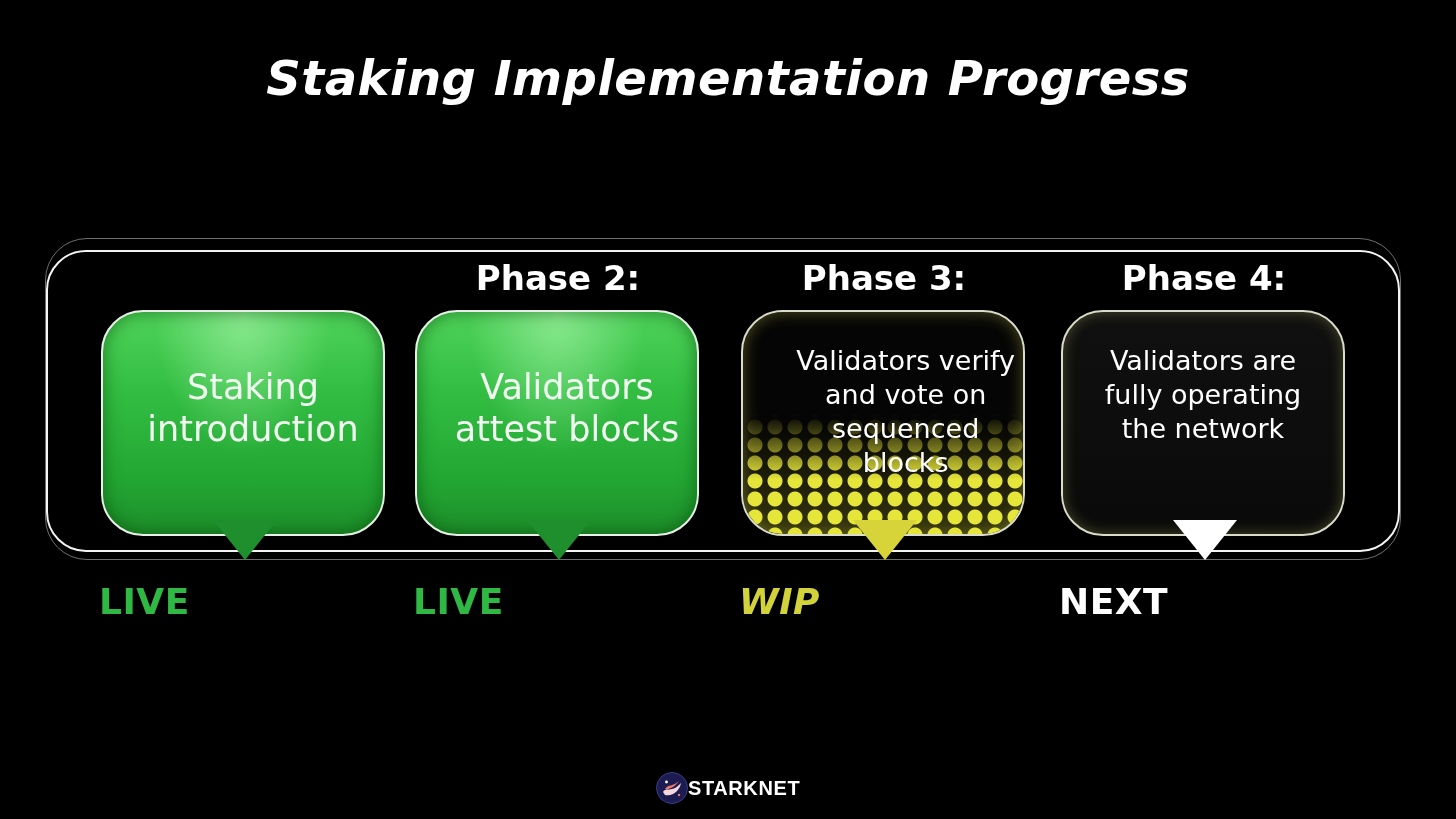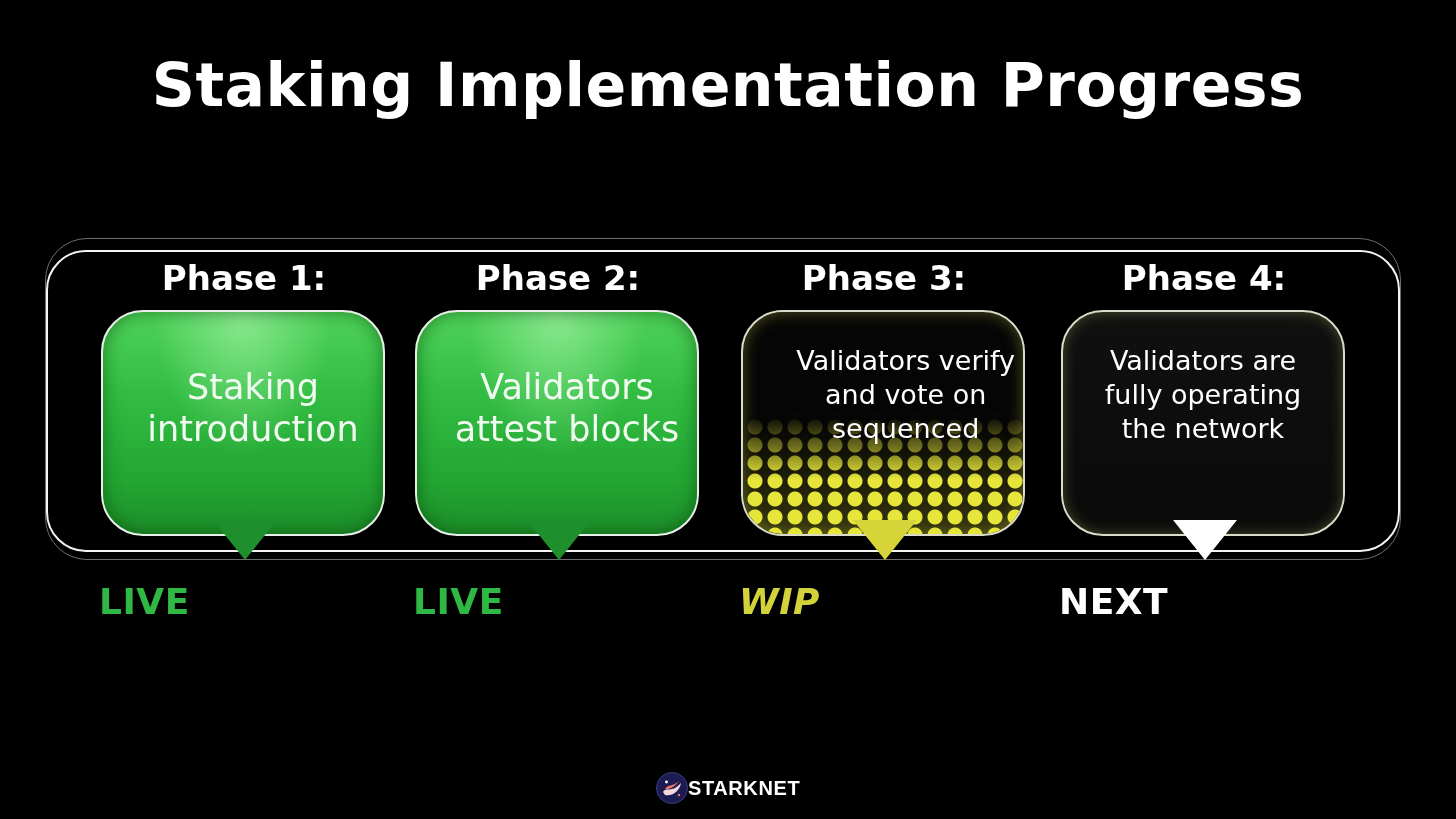--- a/index.html
+++ b/index.html
@@ -14,24 +14,25 @@
       overflow: hidden;
       font-family: "DejaVu Sans", "Liberation Sans", sans-serif;
       color: #ffffff;
     }
     .title {
       position: absolute;
       left: 0;
       top: 50px;
       width: 1456px;
       text-align: center;
-      font-size: 60px;
+      font-size: 48px;
       font-weight: bold;
       letter-spacing: 0.5px;
       color: #ffffff;
+      font-style: italic;
     }
     .frame-outer {
       position: absolute;
       left: 45px;
       top: 238px;
       width: 1356px;
       height: 322px;
       border: 1.5px solid #6e6e6e;
       border-radius: 42px;
       box-sizing: border-box;
@@ -183,21 +184,20 @@
   </style>
 </head>
 <body>
 
 <div class="title">Staking Implementation Progress</div>
 
 <div class="frame-outer"></div>
 <div class="frame-inner"></div>
 
 <div class="phase" style="left:99px;">
-  <div class="phase-label">Phase 1:</div>
   <div class="card green">
     <div class="card-text">
       <div>Staking</div>
       <div>introduction</div>
     </div>
   </div>
   <div class="pointer green"></div>
   <div class="status" style="color:#2fb844;">LIVE</div>
 </div>
 
@@ -215,20 +215,21 @@
 
 <div class="phase" style="left:739px;">
   <div class="phase-label">Phase 3:</div>
   <div class="card yellow">
     <div class="dots-glow"></div>
     <div class="dots"></div>
     <div class="card-text">
       <div>Validators verify</div>
       <div>and vote on</div>
       <div>sequenced</div>
+      <div>blocks</div>
     </div>
   </div>
   <div class="pointer yellow"></div>
   <div class="status" style="color:#d2d23a;font-style:italic;">WIP</div>
 </div>
 
 <div class="phase" style="left:1059px;">
   <div class="phase-label">Phase 4:</div>
   <div class="card dark">
     <div class="card-text">

